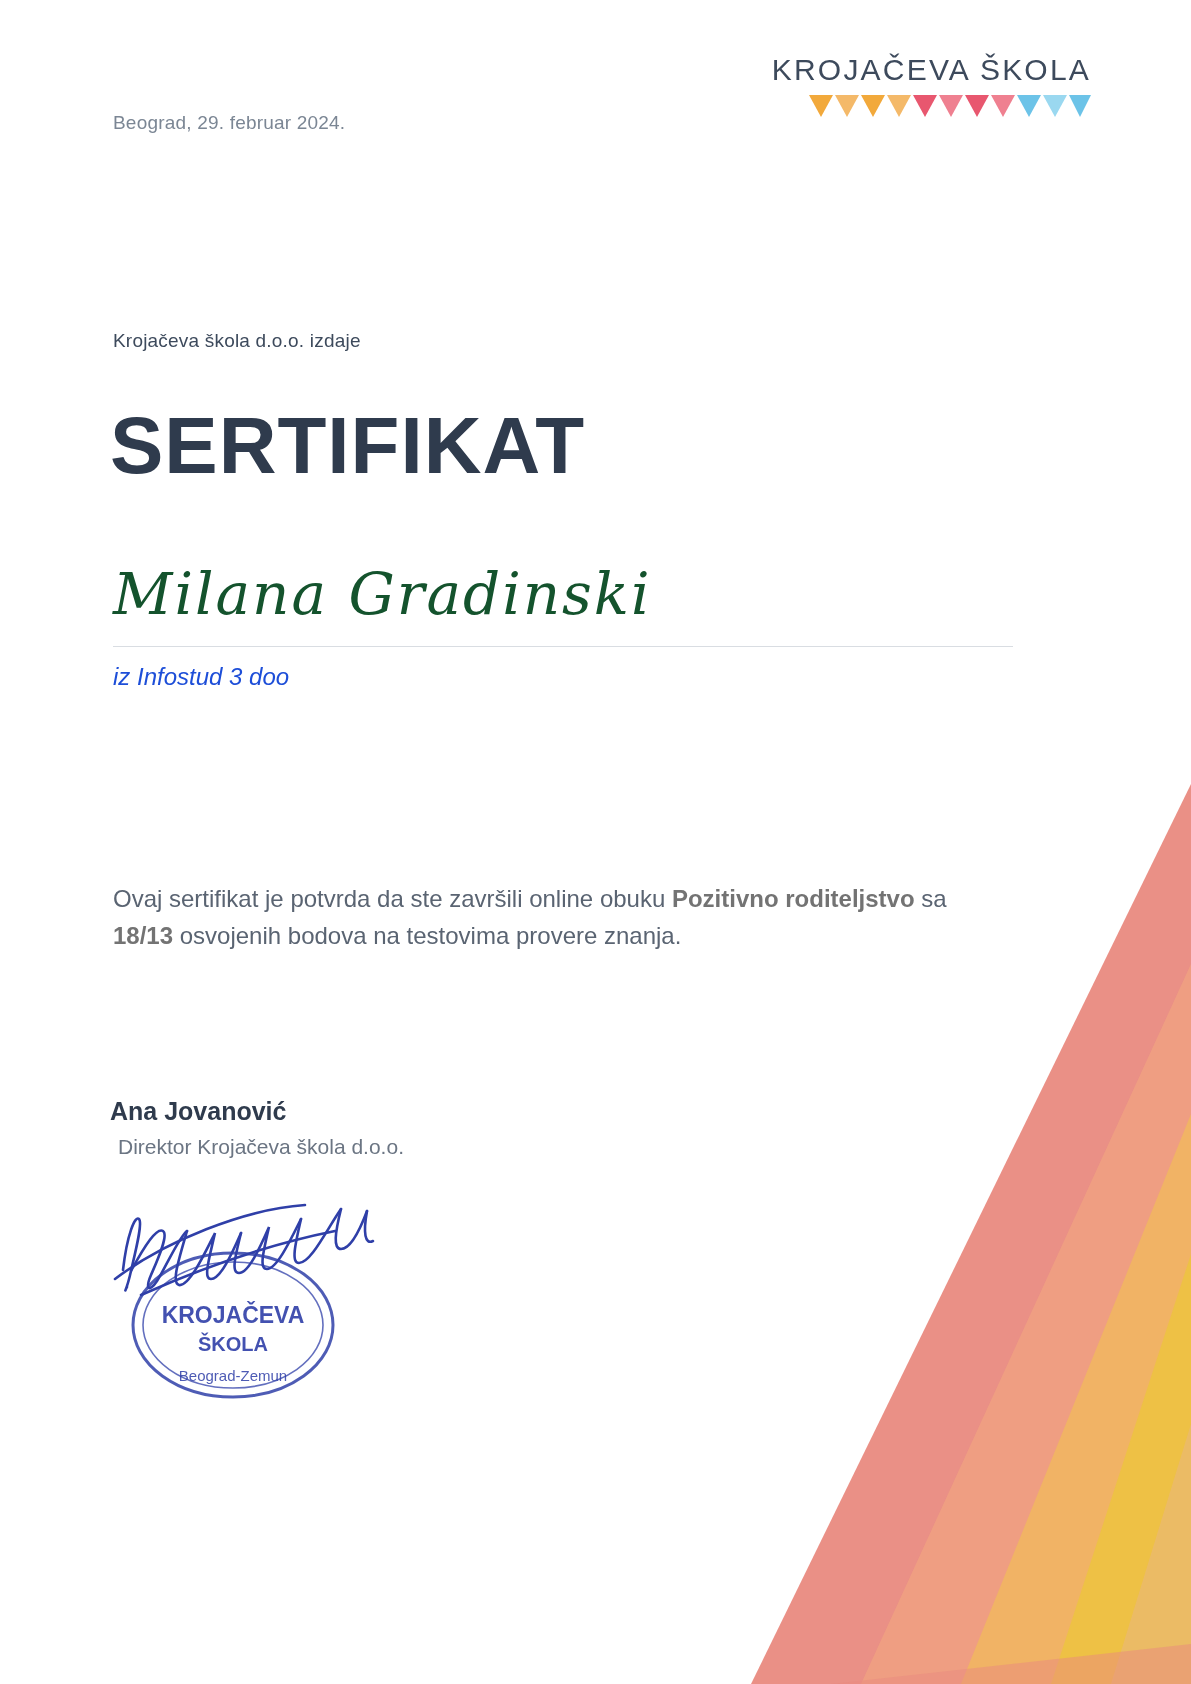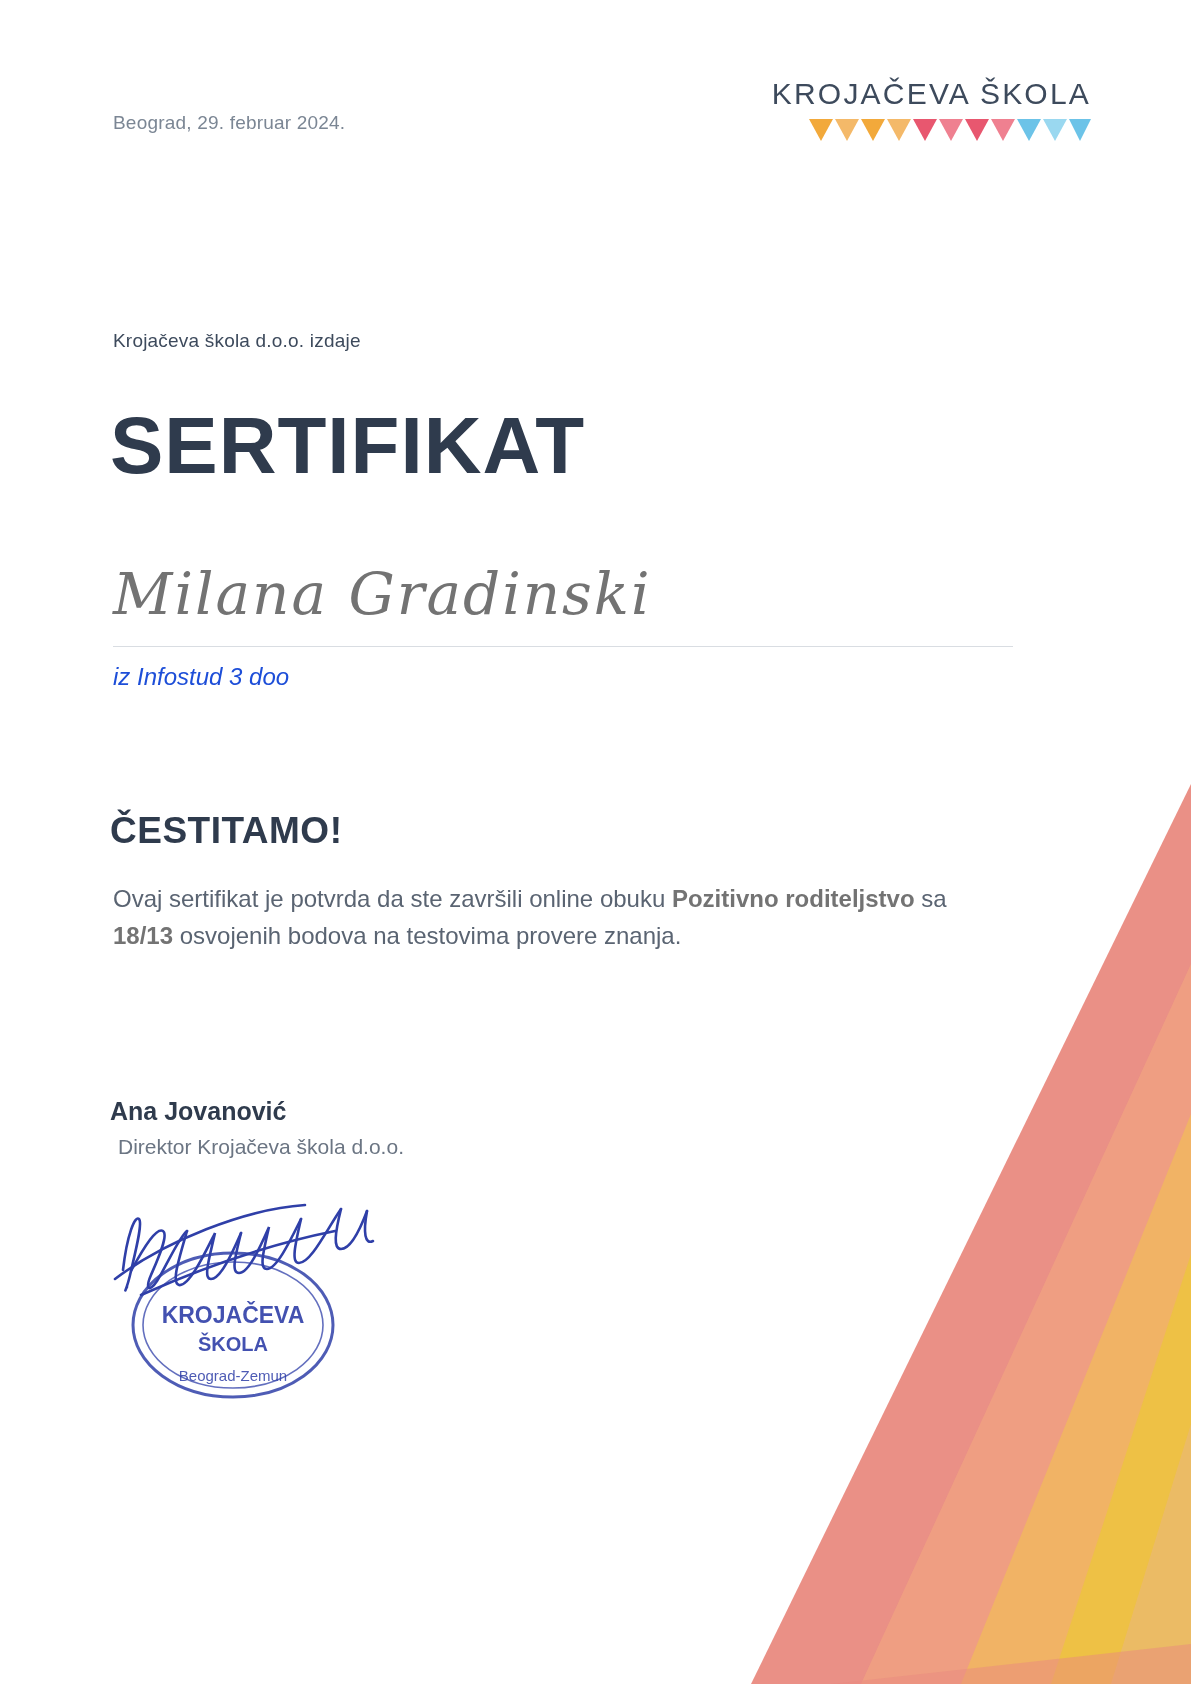--- a/index.html
+++ b/index.html
@@ -43,21 +43,20 @@
     letter-spacing: 0.2px;
     text-align: right;
   }
 
   .logo {
     position: absolute;
     right: 100px;
     top: 55px;
     width: 340px;
     text-align: right;
-    margin-top: 24px;
   }
   .logo-text {
     font-size: 30px;
     letter-spacing: 2.2px;
     color: #3d4a5c;
     font-weight: 400;
     line-height: 1;
     white-space: nowrap;
   }
   .logo-pattern {
@@ -90,21 +89,21 @@
   }
 
   
   .recipient-name {
     position: absolute;
     left: 113px;
     top: 560px;
     font-size: 58px;
     font-style: italic;
     font-family: "DejaVu Serif", serif;
-    color: #737373;
+    color: #14532d;
     letter-spacing: 2px;
     white-space: nowrap;
   }
   .name-rule {
     position: absolute;
     left: 113px;
     top: 646px;
     width: 900px;
     height: 1px;
     background: #d9dde2;
@@ -200,21 +199,20 @@
     </svg>
   </div>
 
   <div class="issuer">Krojačeva škola d.o.o. izdaje</div>
   <div class="cert-title">SERTIFIKAT</div>
 
   <div class="recipient-name">Milana Gradinski</div>
   <div class="name-rule"></div>
   <div class="recipient-org">iz Infostud 3 doo</div>
 
-  <div class="congrats">ČESTITAMO!</div>
   <div class="body-text"><span>Ovaj sertifikat je potvrda da ste završili online obuku </span><b>Pozitivno roditeljstvo</b><span> sa </span><b>18/13</b><span> osvojenih bodova na testovima provere znanja.</span></div>
 
   <div class="sign-name">Ana Jovanović</div>
   <div class="sign-role">Direktor Krojačeva škola d.o.o.</div>
 
   <svg class="signature-art" viewBox="0 0 320 230">
 
     <g fill="none" stroke="#2f3fa8" stroke-width="2.6" stroke-linecap="round">
       <path d="M18,95 C22,60 30,40 34,44 C38,48 30,78 26,96 C22,114 18,120 22,112"></path>
       <path d="M26,96 C40,70 52,52 58,56 C64,60 52,86 46,100 C40,114 44,118 52,106 C62,90 74,62 82,56"></path>

